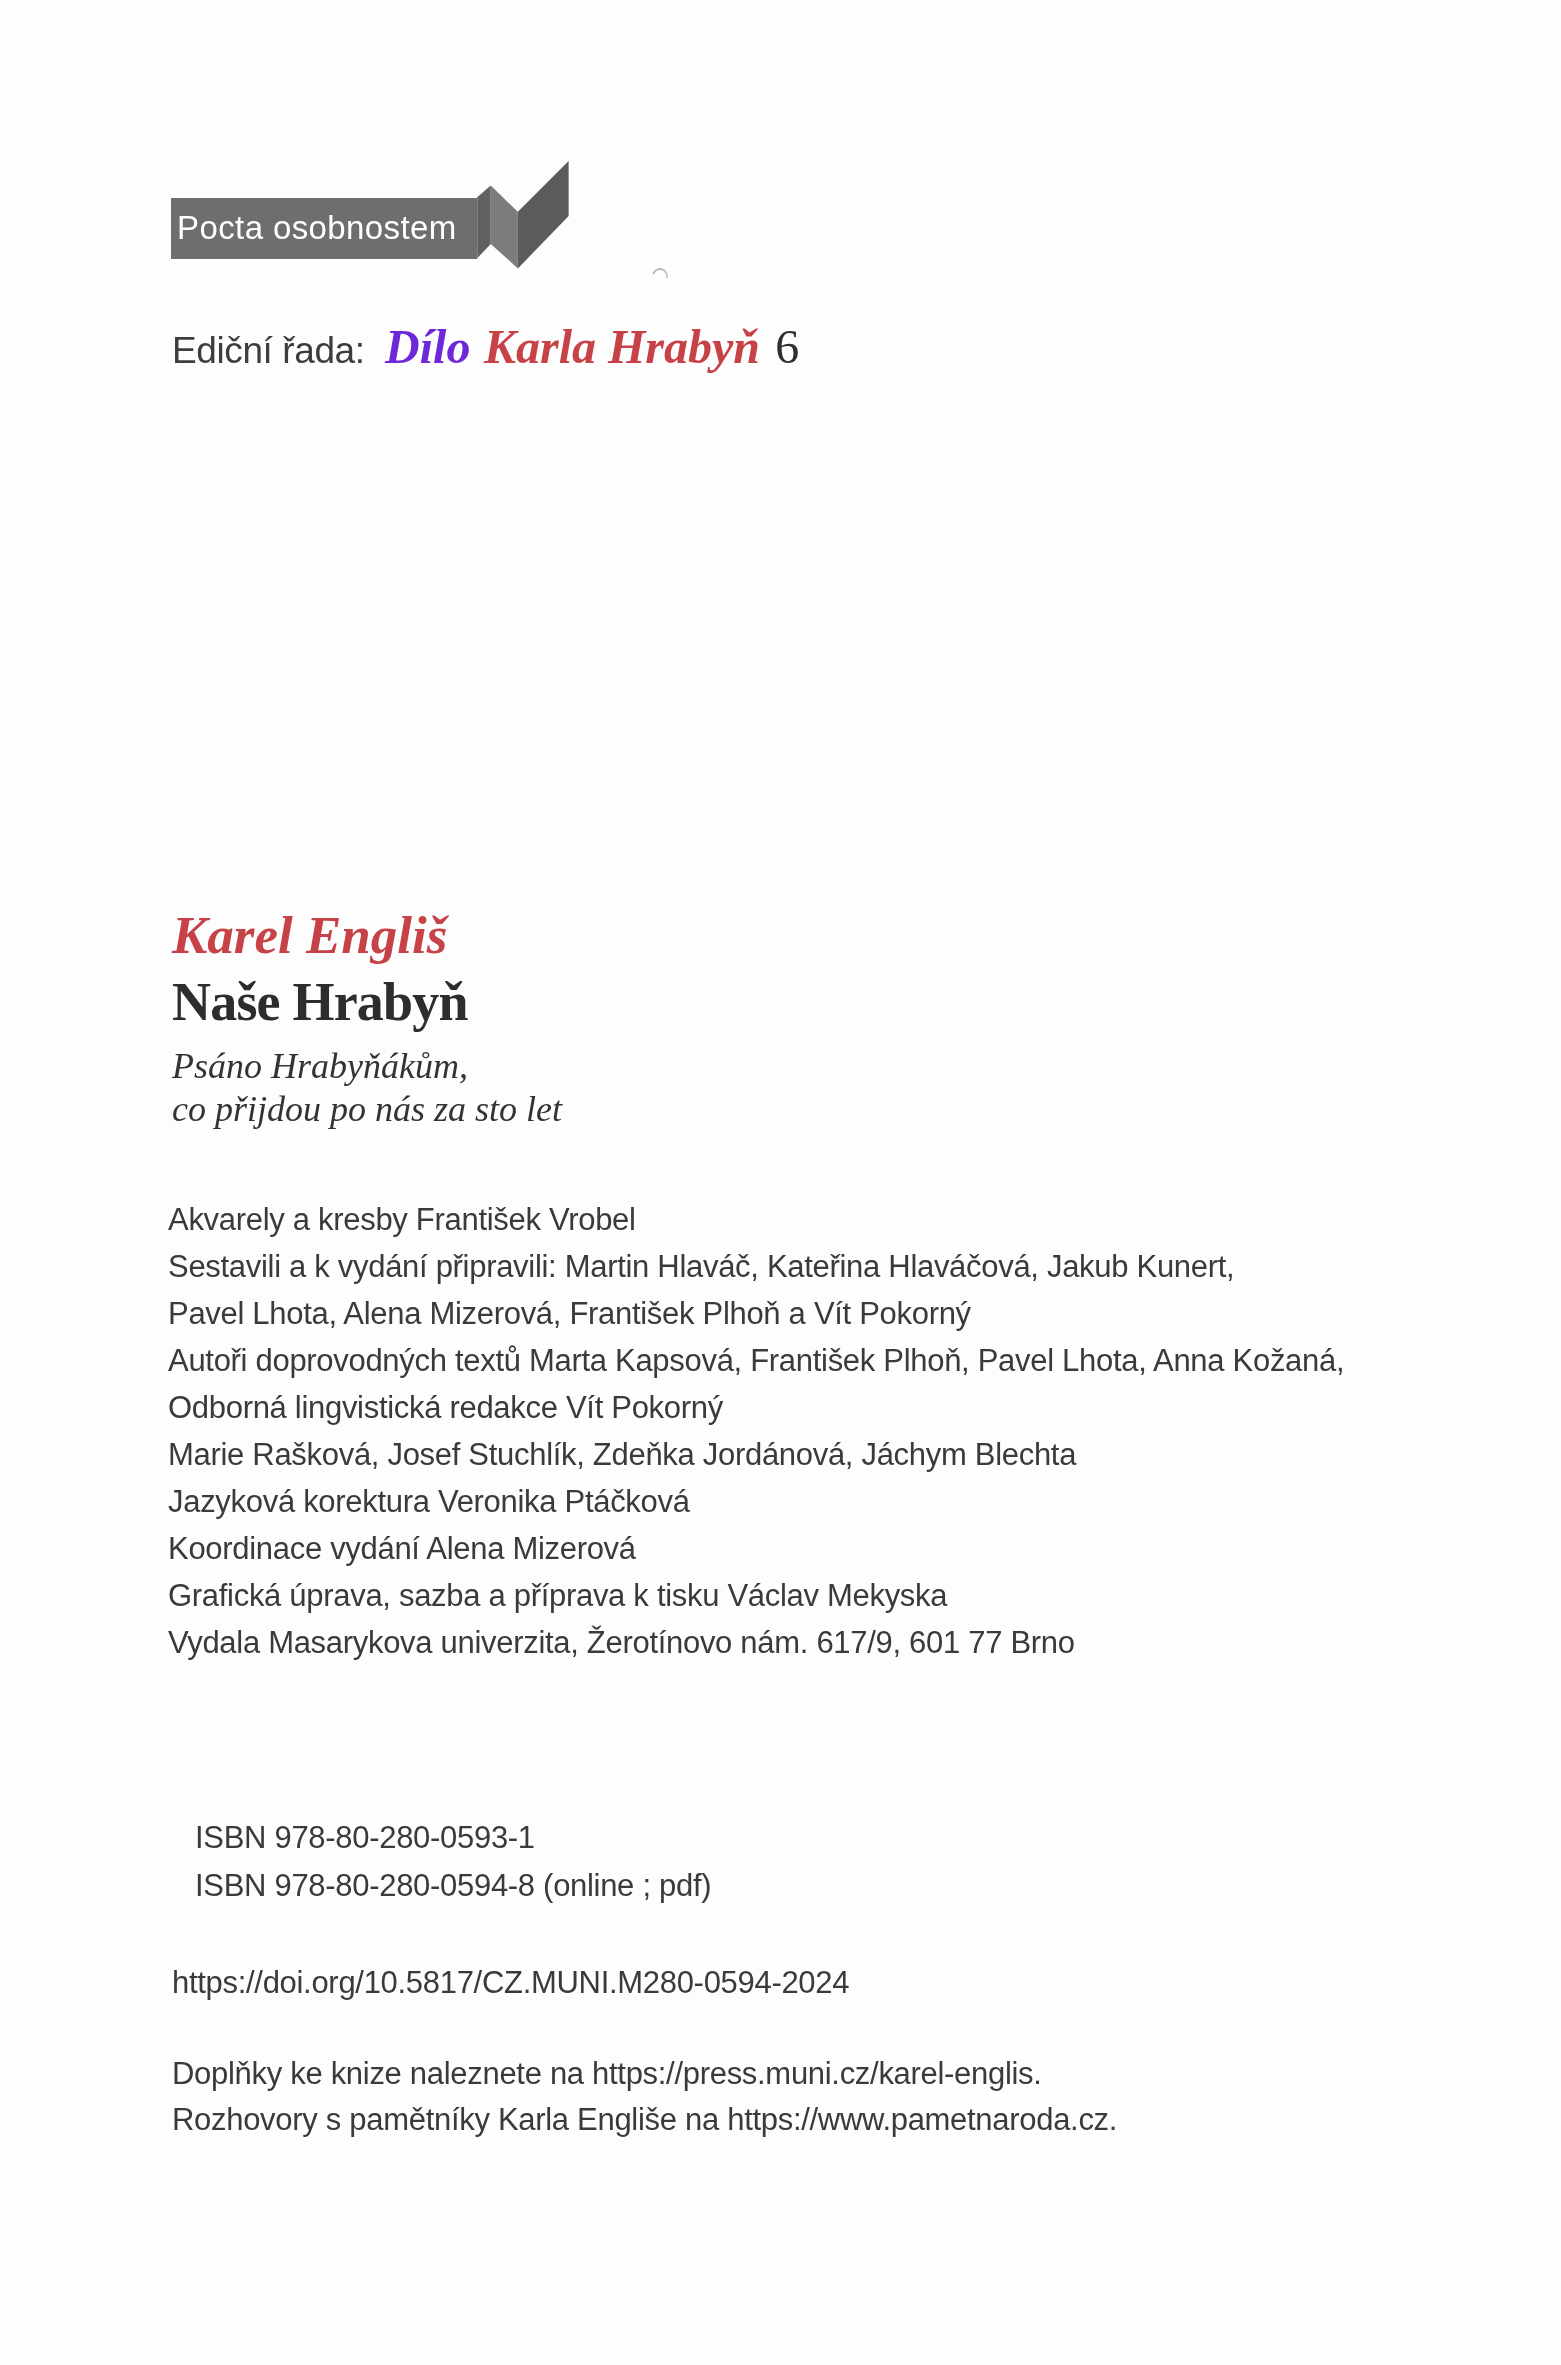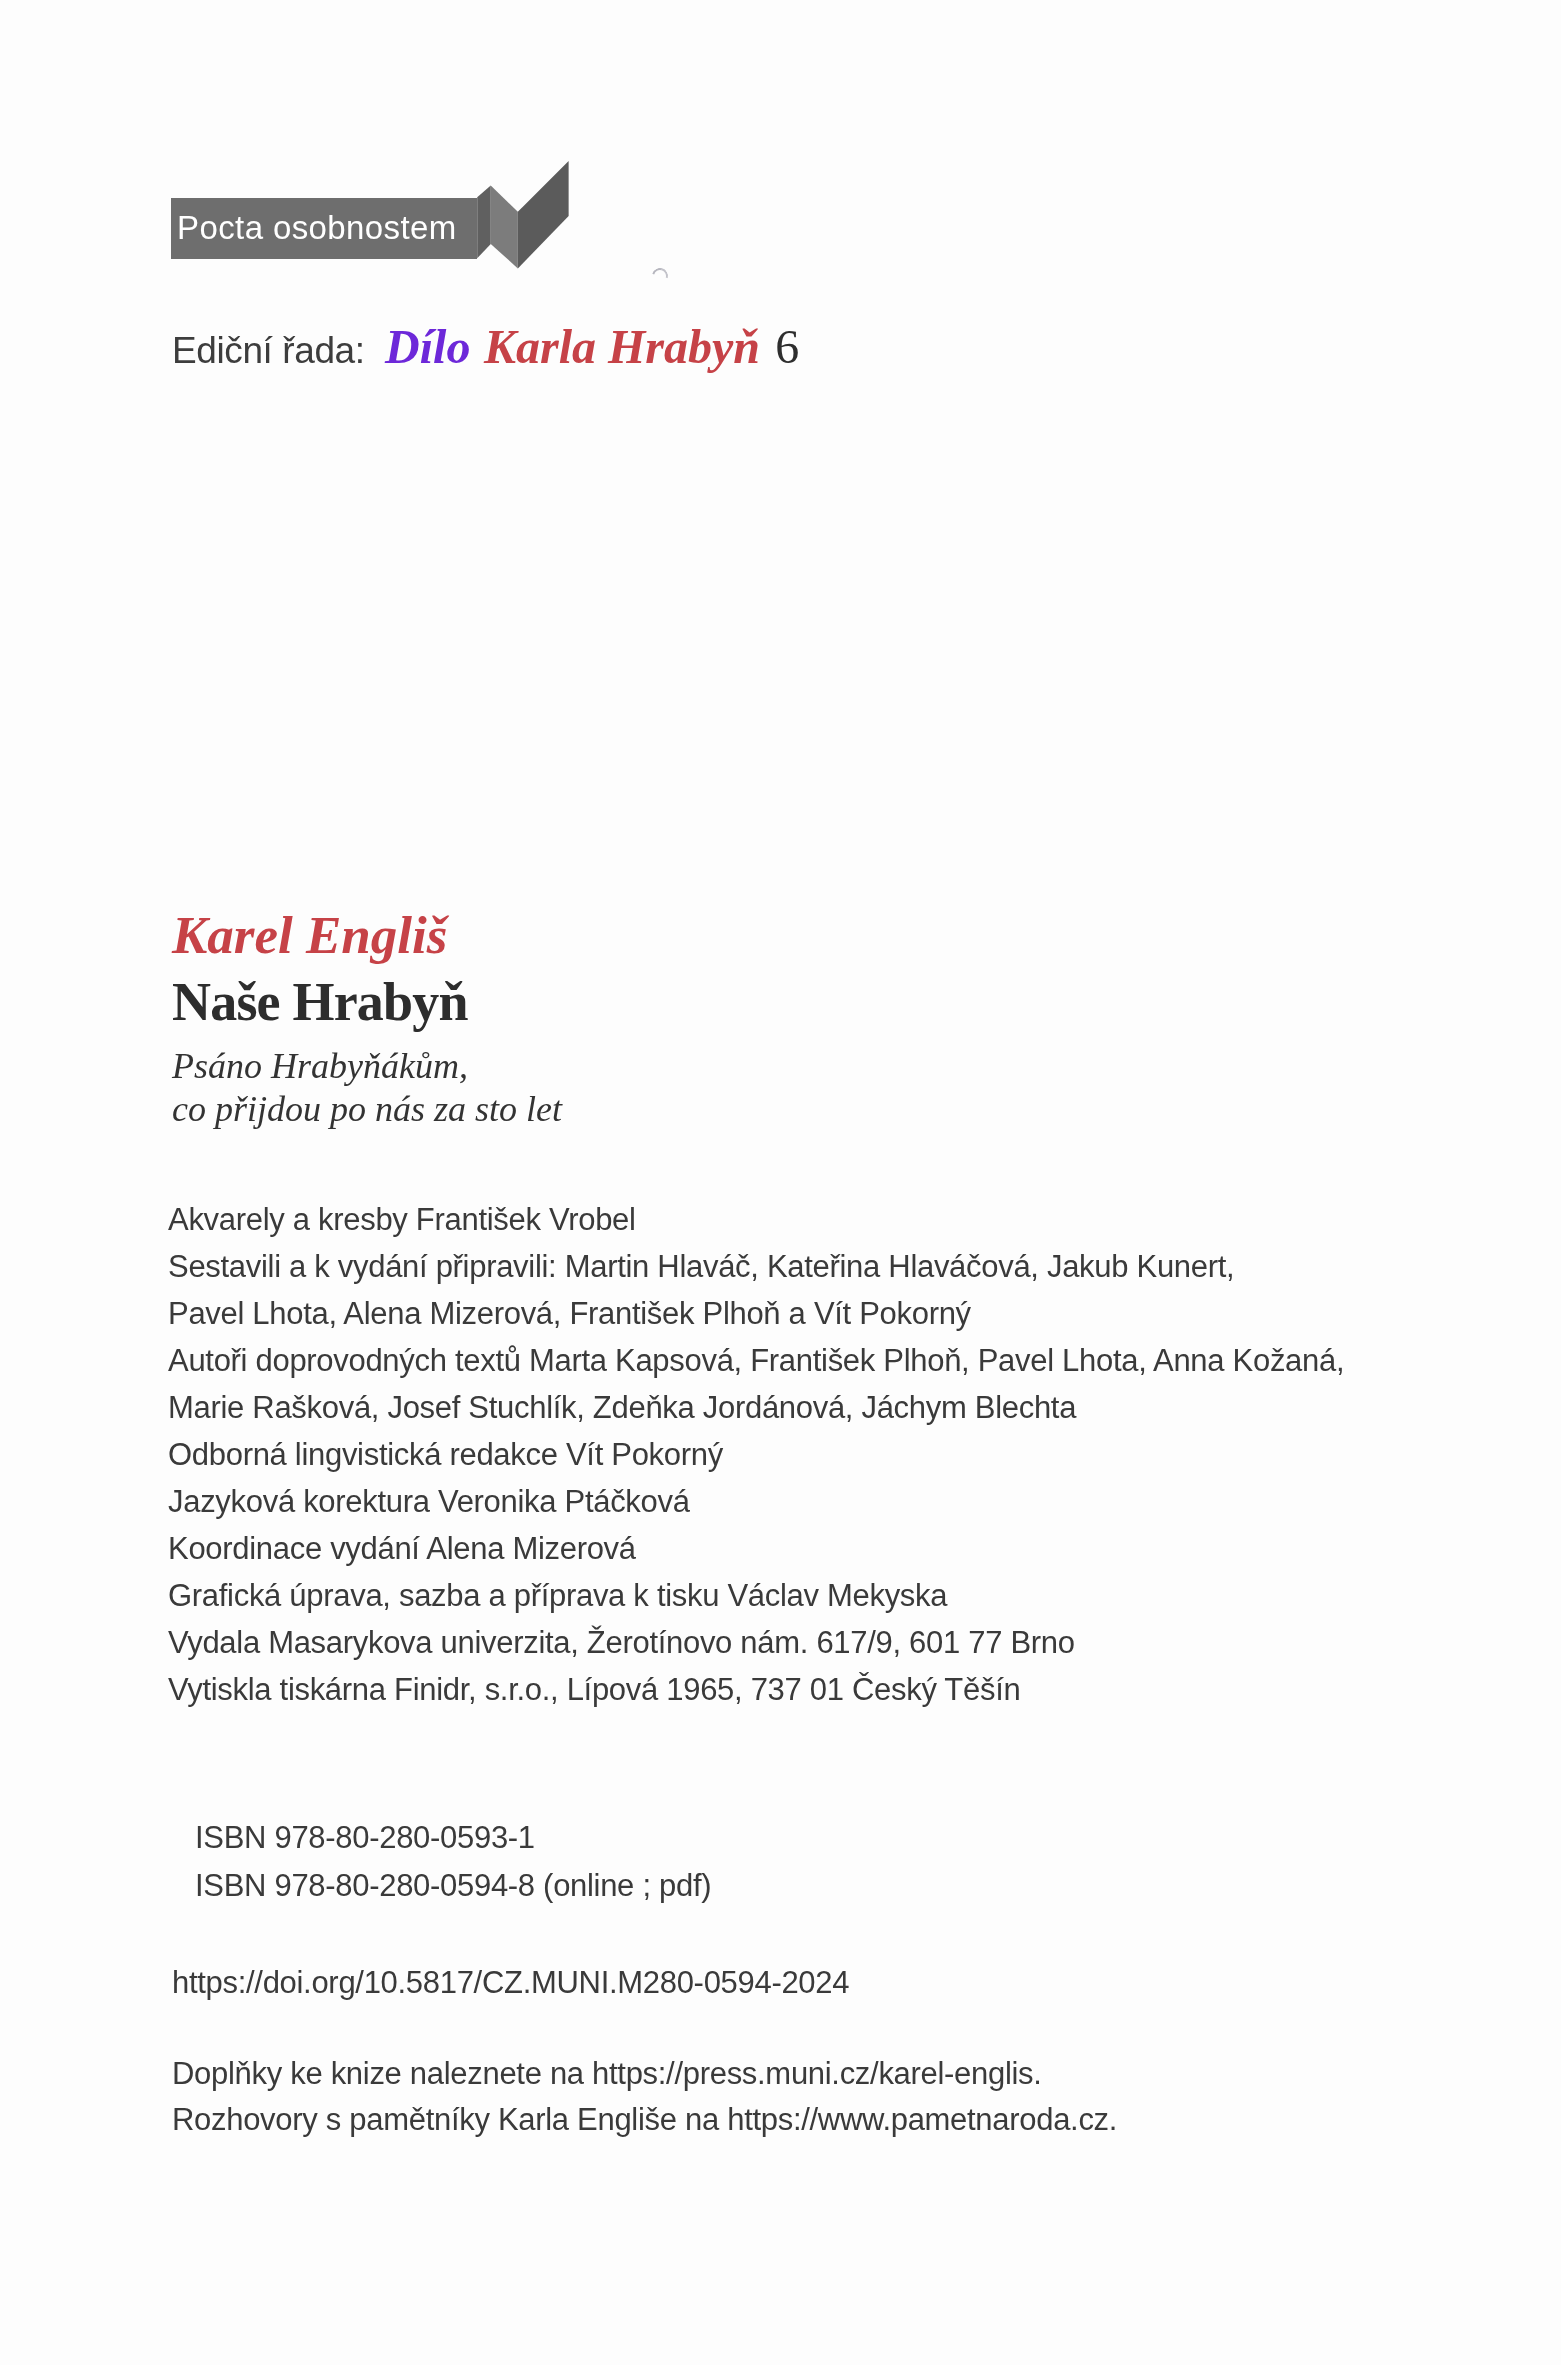--- a/index.html
+++ b/index.html
@@ -131,27 +131,26 @@
   <div class="book-author">Karel Engliš</div>
   <div class="book-title">Naše Hrabyň</div>
   <div class="book-subtitle l1">Psáno Hrabyňákům,</div>
   <div class="book-subtitle l2">co přijdou po nás za sto let</div>
 
   <div class="credits txt">
     <div>Akvarely a kresby František Vrobel</div>
     <div>Sestavili a k vydání připravili: Martin Hlaváč, Kateřina Hlaváčová, Jakub Kunert,</div>
     <div>Pavel Lhota, Alena Mizerová, František Plhoň a Vít Pokorný</div>
     <div>Autoři doprovodných textů Marta Kapsová, František Plhoň, Pavel Lhota, Anna Kožaná,</div>
+    <div>Odborná lingvistická redakce Vít Pokorný</div>
     <div>Marie Rašková, Josef Stuchlík, Zdeňka Jordánová, Jáchym Blechta</div>
-    <div>Odborná lingvistická redakce Vít Pokorný</div>
     <div>Jazyková korektura Veronika Ptáčková</div>
     <div>Koordinace vydání Alena Mizerová</div>
     <div>Grafická úprava, sazba a příprava k tisku Václav Mekyska</div>
     <div>Vydala Masarykova univerzita, Žerotínovo nám. 617/9, 601 77 Brno</div>
-    <div>Vytiskla tiskárna Finidr, s.r.o., Lípová 1965, 737 01 Český Těšín</div>
   </div>
 
   <div class="isbn-block txt">
     <div>ISBN 978-80-280-0593-1</div>
     <div>ISBN 978-80-280-0594-8 (online ; pdf)</div>
   </div>
 
   <div class="doi-line txt">https://doi.org/10.5817/CZ.MUNI.M280-0594-2024</div>
 
   <div class="notes txt">

